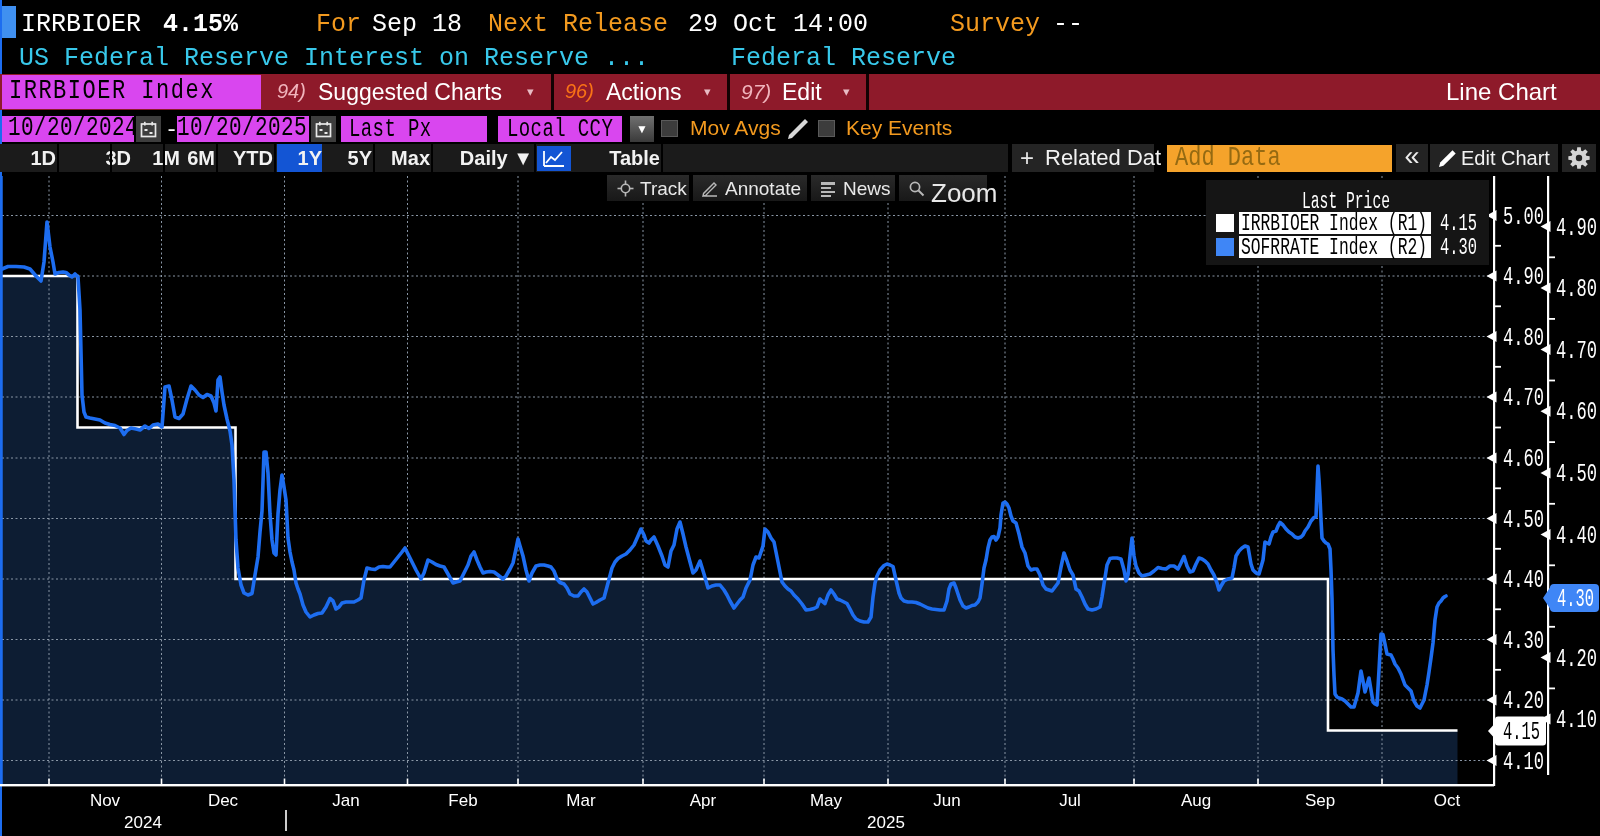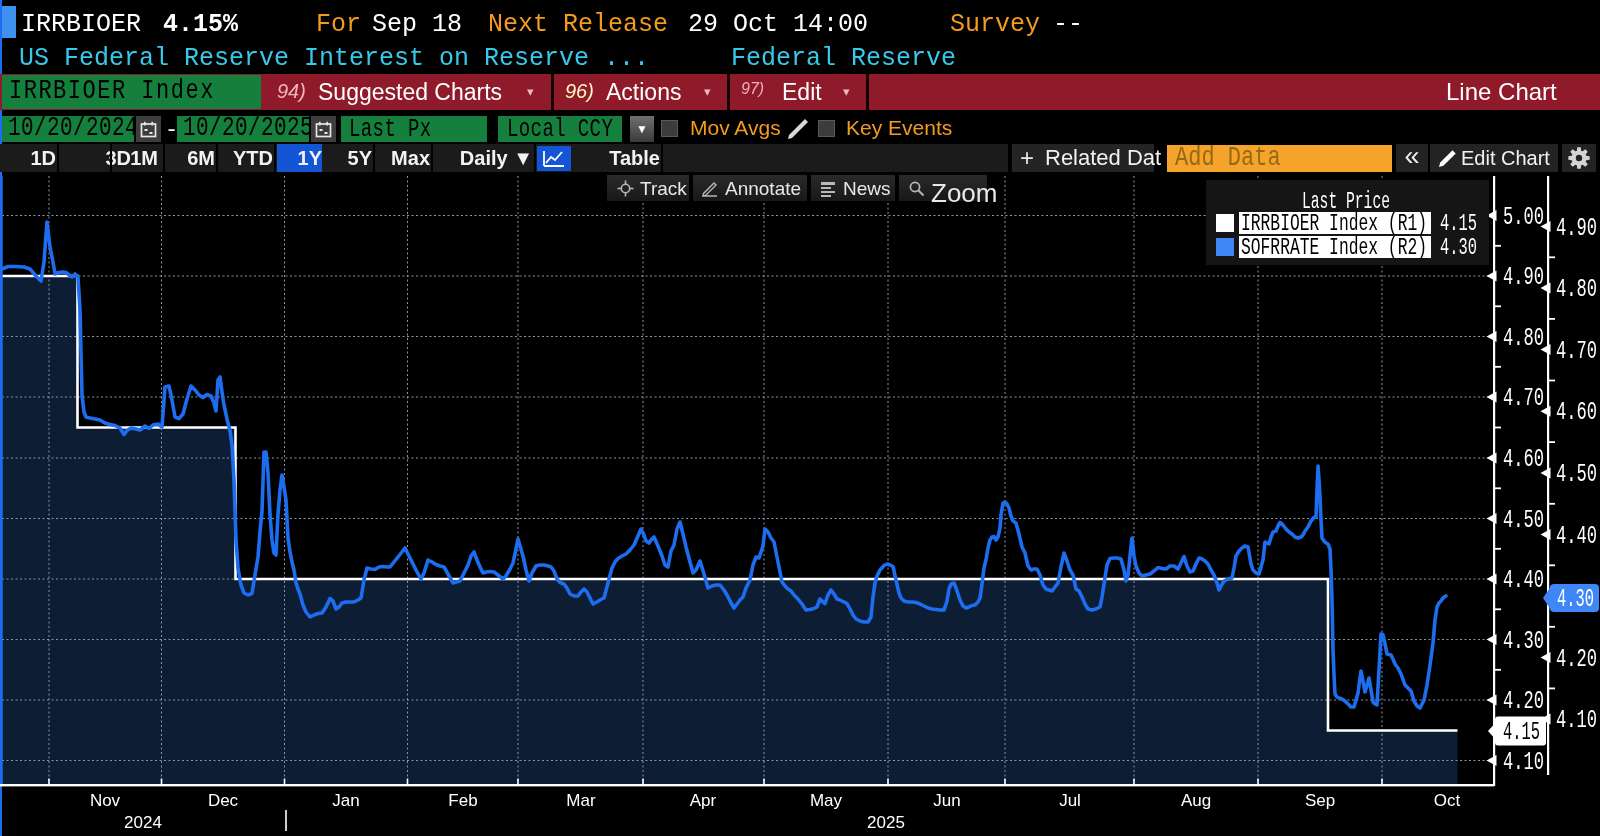--- a/index.html
+++ b/index.html
@@ -3,21 +3,21 @@
 <style>
 *{margin:0;padding:0;box-sizing:border-box}
 html,body{width:1600px;height:836px;background:#000;overflow:hidden;position:relative}
 .mono{font-family:"Liberation Mono",monospace}
 .sans{font-family:"Liberation Sans",sans-serif}
 .abs{position:absolute}
 #chart{position:absolute;left:0;top:0}
 .ax{font-family:"Liberation Mono",monospace;font-size:23.5px}
 .lg{font-family:"Liberation Mono",monospace;font-size:21px}
 .mo{font-family:"Liberation Sans",sans-serif;font-size:17px;fill:#ffffff}
-.orangebox{background:#15803d;color:#000;position:absolute}
+.orangebox{background:#d946ef;color:#000;position:absolute}
 .cb{position:absolute;width:17px;height:17px;background:#3c3c3c;border:1px solid #5a5a5a;top:120px}
 .sep5{position:absolute;top:144px;width:2px;height:28px;background:#000}
 .btn5{position:absolute;top:144px;height:28px;line-height:28px;color:#f2f2f2;font-weight:700;font-size:20px;text-align:right;font-family:"Liberation Sans",sans-serif}
 .trk{position:absolute;top:175px;height:26px;line-height:26px;background:linear-gradient(#2a2a2a,#181818);color:#e8e8e8;font-size:19px;font-family:"Liberation Sans",sans-serif;text-align:center}
 </style></head>
 <body>
 
 <div class="abs" style="left:0;top:0;width:2px;height:836px;background:#1d6df0"></div>
 
 <div class="abs" style="left:2px;top:6px;width:14px;height:32px;background:#4090f0"></div>
@@ -32,40 +32,40 @@
 
 <span class="abs mono" style="left:19px;top:44px;font-size:25px;color:#38c8ea">US Federal Reserve Interest on Reserve ...</span>
 <span class="abs mono" style="left:731px;top:44px;font-size:25px;color:#38c8ea">Federal Reserve</span>
 
 <div class="abs" style="left:0;top:74px;width:1600px;height:36px;background:#8e1a2a"></div>
 <div class="abs mono orangebox" style="left:2px;top:75px;width:259px;height:34px;line-height:34px;font-size:22px;letter-spacing:1.5px;padding-left:7px"><span style="display:inline-block;transform:scaleY(1.28)">IRRBIOER Index</span></div>
 <span class="abs sans" style="left:277px;top:80px;font-size:20px;font-style:italic;color:#f0b4bc">94)</span>
 <span class="abs sans" style="left:318px;top:79px;font-size:23px;color:#fff">Suggested Charts</span>
 <span class="abs sans" style="left:527px;top:84px;font-size:13px;color:#e8bcc4">▾</span>
 <div class="abs" style="left:551px;top:74px;width:3px;height:36px;background:#120202"></div>
-<span class="abs sans" style="left:565px;top:80px;font-size:20px;font-style:italic;color:#fef9c3">96)</span>
+<span class="abs sans" style="left:565px;top:80px;font-size:20px;font-style:italic;color:#f97316">96)</span>
 <span class="abs sans" style="left:606px;top:79px;font-size:23px;color:#fff">Actions</span>
 <span class="abs sans" style="left:704px;top:84px;font-size:13px;color:#e8bcc4">▾</span>
 <div class="abs" style="left:727px;top:74px;width:3px;height:36px;background:#120202"></div>
-<span class="abs sans" style="left:741px;top:80px;font-size:16px;font-style:italic;color:#f0b4bc">97)</span>
+<span class="abs sans" style="left:741px;top:80px;font-size:21px;font-style:italic;color:#f0b4bc">97)</span>
 <span class="abs sans" style="left:782px;top:79px;font-size:23px;color:#fff">Edit</span>
 <span class="abs sans" style="left:843px;top:84px;font-size:13px;color:#e8bcc4">▾</span>
 <div class="abs" style="left:866px;top:74px;width:3px;height:36px;background:#120202"></div>
 <span class="abs sans" style="left:1446px;top:78px;font-size:24px;color:#fff">Line Chart</span>
 
 <div class="abs mono orangebox" style="left:2px;top:116px;width:132px;height:26px;line-height:26px;font-size:21px;letter-spacing:0.4px;padding-left:6px"><span style="display:inline-block;transform:scaleY(1.28)">10/20/2024</span></div>
 <div class="abs" style="left:136px;top:116px;width:25px;height:26px;background:#3d3d3d"><svg width="17" height="17" viewBox="0 0 17 17" style="margin:4.5px 4px">
       <rect x="1.5" y="3" width="14" height="12.5" fill="none" stroke="#e8e8e8" stroke-width="1.7"></rect>
       <line x1="4.8" y1="0.8" x2="4.8" y2="4.5" stroke="#e8e8e8" stroke-width="1.7"></line>
       <line x1="12.2" y1="0.8" x2="12.2" y2="4.5" stroke="#e8e8e8" stroke-width="1.7"></line>
       <rect x="4.5" y="8" width="3" height="2" fill="#e8e8e8"></rect>
       <rect x="9.5" y="11" width="3" height="2" fill="#e8e8e8"></rect>
     </svg></div>
 <span class="abs mono" style="left:165px;top:118px;font-size:22px;color:#fff">-</span>
-<div class="abs mono orangebox" style="left:177px;top:116px;width:132px;height:26px;line-height:26px;font-size:21px;letter-spacing:0.4px;padding-left:6px"><span style="display:inline-block;transform:scaleY(1.28)">10/20/2025</span></div>
+<div class="abs mono orangebox" style="left:177px;top:116px;width:132px;height:26px;line-height:26px;font-size:21px;letter-spacing:0.4px;"><span style="display:inline-block;transform:scaleY(1.28)">10/20/2025</span></div>
 <div class="abs" style="left:311px;top:116px;width:25px;height:26px;background:#3d3d3d"><svg width="17" height="17" viewBox="0 0 17 17" style="margin:4.5px 4px">
       <rect x="1.5" y="3" width="14" height="12.5" fill="none" stroke="#e8e8e8" stroke-width="1.7"></rect>
       <line x1="4.8" y1="0.8" x2="4.8" y2="4.5" stroke="#e8e8e8" stroke-width="1.7"></line>
       <line x1="12.2" y1="0.8" x2="12.2" y2="4.5" stroke="#e8e8e8" stroke-width="1.7"></line>
       <rect x="4.5" y="8" width="3" height="2" fill="#e8e8e8"></rect>
       <rect x="9.5" y="11" width="3" height="2" fill="#e8e8e8"></rect>
     </svg></div>
 <div class="abs mono orangebox" style="left:341px;top:116px;width:146px;height:26px;line-height:26px;font-size:19px;letter-spacing:0.4px;padding-left:8px"><span style="display:inline-block;transform:scaleY(1.38)">Last Px</span></div>
 <div class="abs mono orangebox" style="left:498px;top:116px;width:124px;height:26px;line-height:26px;font-size:19px;letter-spacing:0.4px;padding-left:9px"><span style="display:inline-block;transform:scaleY(1.38)">Local CCY</span></div>
 <div class="abs sans" style="left:630px;top:116px;width:24px;height:26px;background:linear-gradient(#707070,#3a3a3a);color:#fff;font-size:12px;text-align:center;line-height:26px">▼</div>
@@ -75,21 +75,21 @@
     <path d="M2,22 L6,21 L22,5 L19,2 L3,18 Z" fill="#d8d8d8"></path>
   </svg>
 <div class="cb" style="left:818px"></div>
 <span class="abs sans" style="left:846px;top:116px;font-size:21px;color:#f39a1f">Key Events</span>
 
 <div class="abs" style="left:0;top:144px;width:1008px;height:28px;background:#1b1b1b"></div>
 <div class="btn5" style="left:4px;width:52px">1D</div>
 <div class="sep5" style="left:57px"></div>
 <div class="btn5" style="left:59px;width:72px">3D</div>
 <div class="sep5" style="left:110px"></div>
-<div class="btn5" style="left:108px;width:50px">1M</div>
+<div class="btn5" style="left:130px;width:50px">1M</div>
 <div class="sep5" style="left:163px"></div>
 <div class="btn5" style="left:165px;width:50px">6M</div>
 <div class="sep5" style="left:216px"></div>
 <div class="btn5" style="left:218px;width:55px">YTD</div>
 <div class="sep5" style="left:274px"></div>
 <div class="btn5" style="left:277px;width:45px;background:#1355d4">1Y</div>
 <div class="btn5" style="left:324px;width:48px">5Y</div>
 <div class="sep5" style="left:373px"></div>
 <div class="btn5" style="left:375px;width:55px">Max</div>
 <div class="sep5" style="left:431px"></div>

